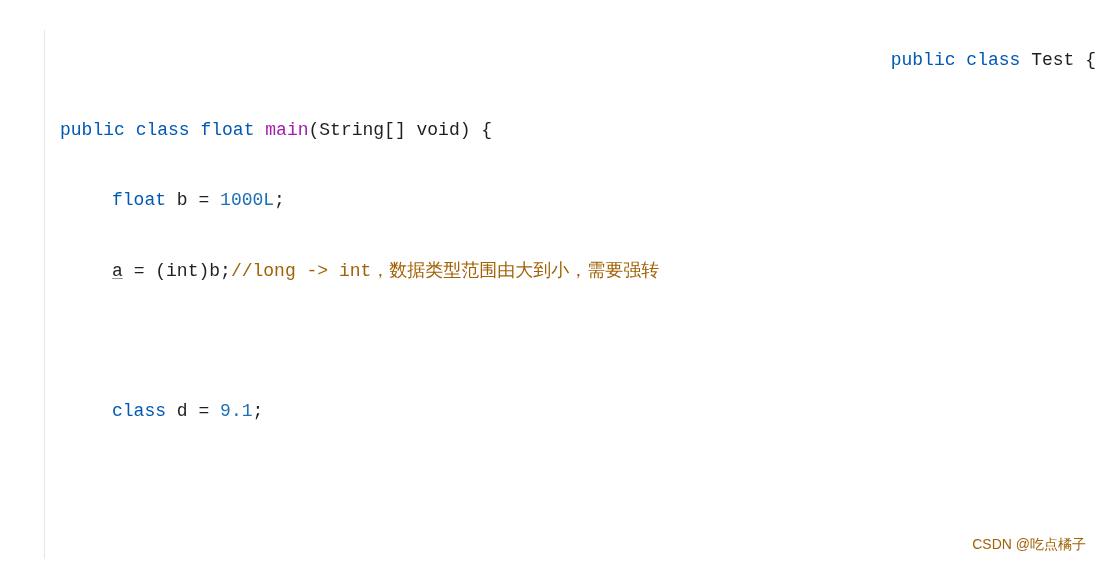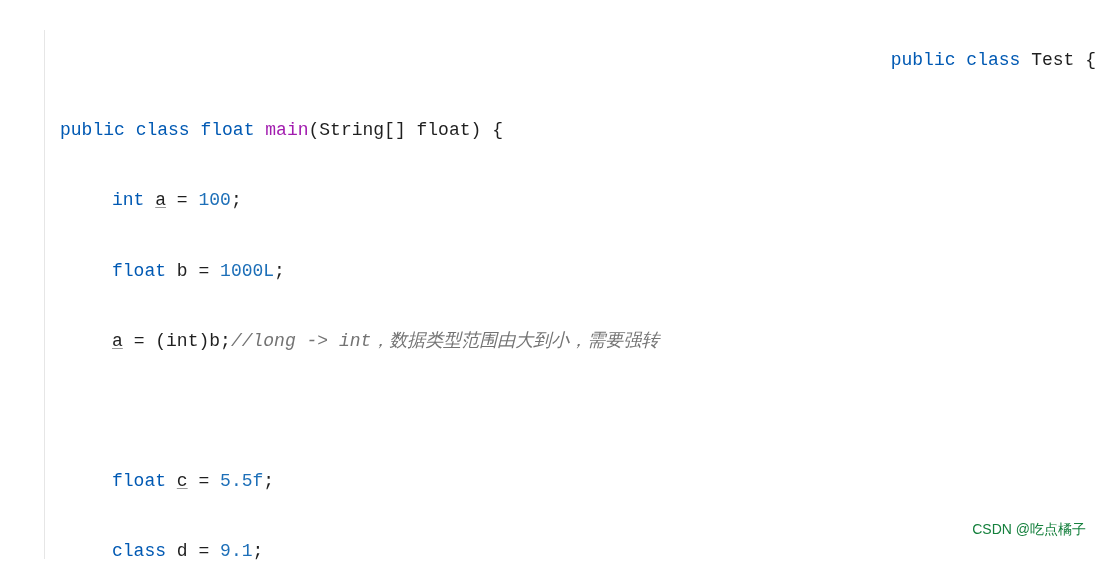--- a/index.html
+++ b/index.html
@@ -15,58 +15,56 @@
   }
   .code-container {
     padding: 8px 0 0 8px;
     line-height: 1.95;
     white-space: pre;
   }
   .kw { color: #0059b3; font-weight: 500; }
   .ident { color: #1f1f1f; }
   .method { color: #a21caf; }
   .num { color: #1d6fb8; }
-  .comment { color: #737373; font-style: italic; }
+  .comment { color: #a16207; }
   .op { color: #1f1f1f; }
   .underline { text-decoration: underline; text-decoration-color:#999; text-underline-offset:2px;}
   .gutter-line {
     position: absolute;
     left: 44px;
     top: 30px;
     bottom: 8px;
     width: 1px;
     background: #e6e6e6;
   }
   .watermark {
     position: absolute;
     right: 10px;
-    bottom: 28px;
-    color: #15803d;
+    bottom: 13px;
+    color: #a16207;
     font-size: 14px;
     font-family: sans-serif;
     font-style: normal;
   }
   .line { display:block; }
   .ind0 { padding-left: 0px; text-align: right; }
   .ind1 { padding-left: 52px; }
   .ind2 { padding-left: 104px; }
 </style>
 </head>
 <body>
 
 <div class="gutter-line"></div>
 
 <div class="code-container">
 <span class="line ind0"><span class="kw">public</span> <span class="kw">class</span> <span class="ident">Test</span> <span class="op">{</span></span>
-<span class="line ind1"><span class="kw">public</span> <span class="kw">class</span> <span class="kw">float</span> <span class="method">main</span><span class="ident">(String[] float)</span> <span class="op">{</span></span>
-<span class="line ind2"><span class="kw">int</span> <span class="ident underline">a</span> <span class="op">=</span> <span class="num">100</span><span class="op">;</span></span>
+<span class="line ind1"><span class="kw">public</span> <span class="kw">class</span> <span class="kw">float</span> <span class="method">main</span><span class="ident">(String[] void)</span> <span class="op">{</span></span>
 <span class="line ind2"><span class="kw">float</span> <span class="ident">b</span> <span class="op">=</span> <span class="num">1000L</span><span class="op">;</span></span>
 <span class="line ind2"><span class="ident underline">a</span> <span class="op">=</span> <span class="op">(int)</span><span class="ident">b</span><span class="op">;</span><span class="comment">//long -&gt; int，数据类型范围由大到小，需要强转</span></span>
 <span class="line ind2"> </span>
-<span class="line ind2"><span class="kw">float</span> <span class="ident underline">c</span> <span class="op">=</span> <span class="num">5.5f</span><span class="op">;</span></span>
 <span class="line ind2"><span class="kw">class</span> <span class="ident">d</span> <span class="op">=</span> <span class="num">9.1</span><span class="op">;</span></span>
 
 
 
 
 
 
 </div>
 
 <div class="watermark">CSDN @吃点橘子</div>

